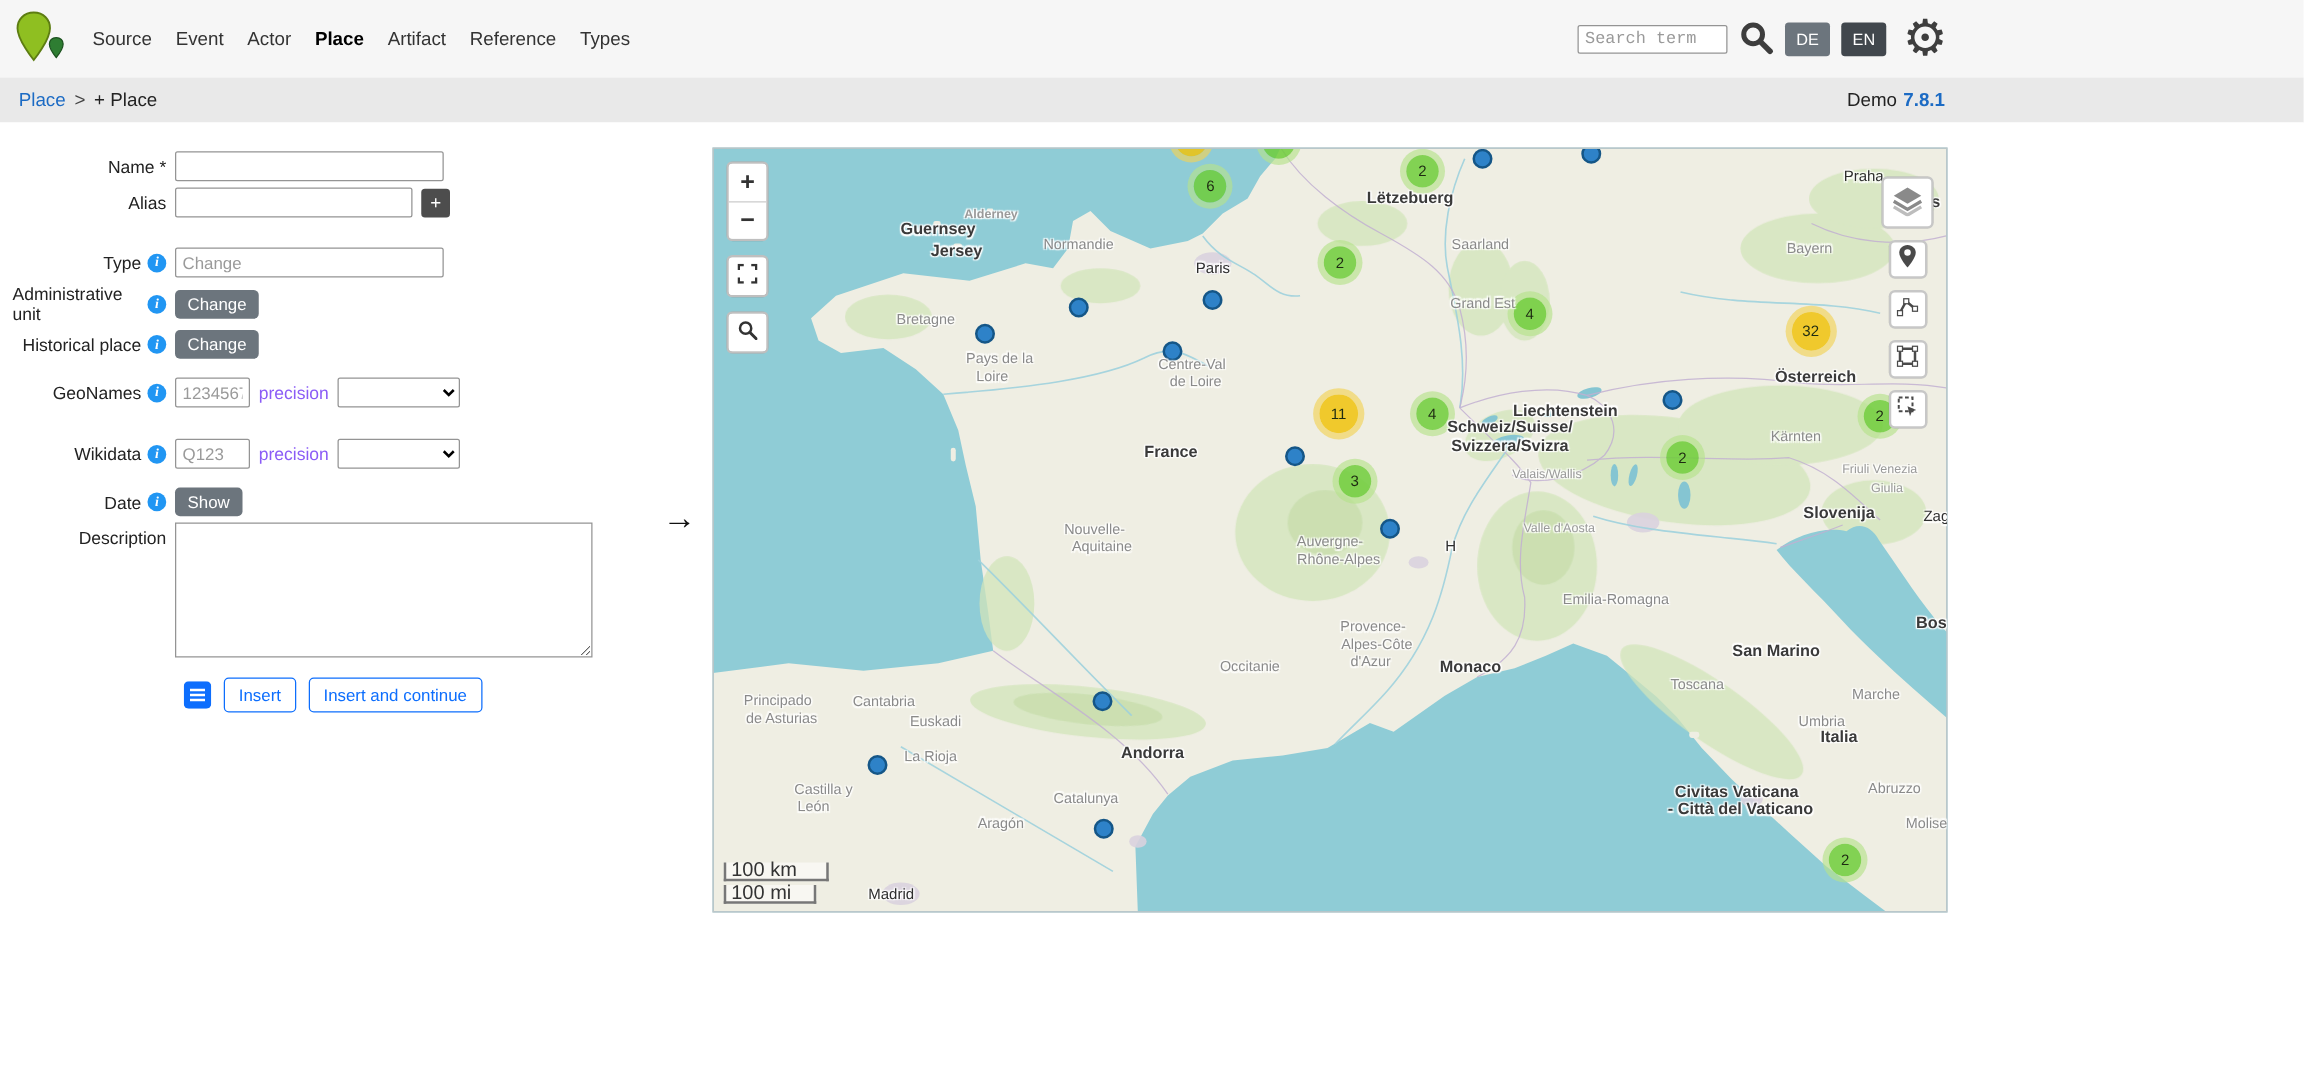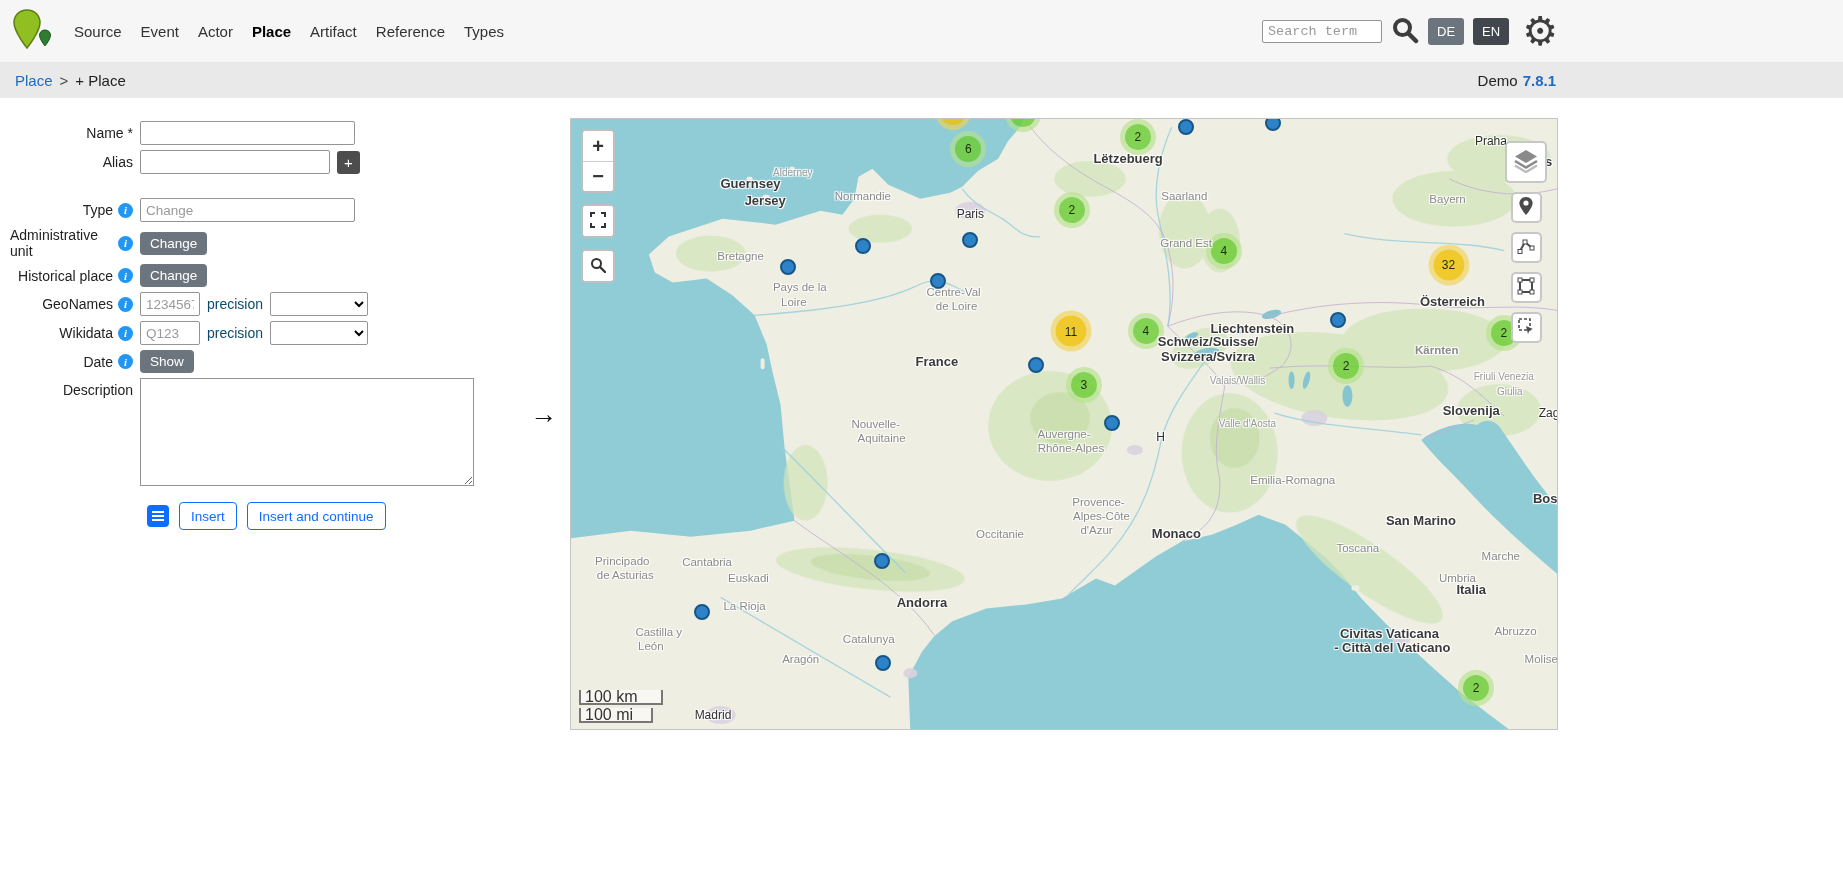--- a/index.html
+++ b/index.html
@@ -39,21 +39,21 @@
   .frow{display:flex;align-items:center;margin-bottom:5px}
   .frow.top{align-items:flex-start}
   .flabel{width:130px;display:flex;justify-content:flex-end;align-items:center;gap:5px;padding-right:7px;flex:none}
   .frow.top .flabel{padding-top:4px}
   .info{width:15px;height:15px;border-radius:50%;background:#2196f3;color:#fff;font-style:italic;font-family:"Liberation Serif",serif;font-weight:bold;font-size:11px;display:inline-flex;align-items:center;justify-content:center;flex:none;cursor:pointer}
   .tinput{height:24px;border:1px solid #949494;border-radius:2px;padding:2px 5px;font-size:13.5px;font-family:inherit;color:#333;background:#fff}
   .tinput::placeholder{color:#9a9a9a}
   .w210{width:215px}.w185{width:190px}.w60{width:60px}
   .plusbtn{background:#4d4d4d;color:#fff;border:none;border-radius:3px;width:23px;height:23px;font-size:15px;line-height:1;margin-left:7px;cursor:pointer}
   .btn-gray{background:#6c757d;color:#fff;border:none;border-radius:4px;height:23px;padding:0 10px;font-size:13.5px;font-family:inherit;cursor:pointer}
-  .prec-label{margin:4px 7px;color:#0c4a6e}
+  .prec-label{margin:14px 7px;color:#8b5cf6}
   .psel{height:24px;min-width:98px;font-size:13px;border:1px solid #949494;border-radius:2px;background:#fff;font-family:inherit}
   .ftextarea{width:334px;height:108px;border:1px solid #949494;font-family:inherit;font-size:13.5px;padding:4px;resize:both;color:#333}
   .fsep{height:19px}
   .btnrow{display:flex;align-items:center;gap:10px;margin:16px 0 0 137px}
   .btnrow2{margin:8px 0 0 137px}
   .btn-outline{background:#fff;color:#0d6efd;border:1px solid #0d6efd;border-radius:4px;height:28px;padding:0 11px;font-size:13.5px;font-family:inherit;cursor:pointer}
   .manual-icon{width:22px;height:22px;border-radius:4px;cursor:pointer;flex:none;
     background-image:linear-gradient(#fff,#fff),linear-gradient(#fff,#fff),linear-gradient(#fff,#fff);
     background-size:12px 2px,12px 2px,12px 2px;
     background-position:5px 6px,5px 10px,5px 14px;
@@ -349,21 +349,21 @@
         <div class="bluepoint" style="left: 40.5%; top: 19.8%;"></div>
         <div class="bluepoint" style="left: 37.2%; top: 26.5%;"></div>
         <div class="bluepoint" style="left: 77.8%; top: 33%;"></div>
         <div class="bluepoint" style="left: 47.2%; top: 40.4%;"></div>
         <div class="bluepoint" style="left: 54.9%; top: 49.8%;"></div>
         <div class="bluepoint" style="left: 31.5%; top: 72.4%;"></div>
         <div class="bluepoint" style="left: 13.3%; top: 80.9%;"></div>
         <div class="bluepoint" style="left: 31.6%; top: 89.2%;"></div>
         <div class="maplabel country" style="left: 18.2%; top: 10.5%;">Guernsey</div>
         <div class="maplabel country" style="left: 19.7%; top: 13.2%;">Jersey</div>
-        <div class="maplabel small" style="left: 22.5%; top: 8.7%;">Alderney</div>
+        <div class="maplabel small" style="left: 22.5%; top: 8.7%; font-weight: bold;">Alderney</div>
         <div class="maplabel region" style="left: 29.6%; top: 12.7%;">Normandie</div>
         <div class="maplabel city" style="left: 40.5%; top: 15.5%;">Paris</div>
         <div class="maplabel region" style="left: 17.2%; top: 22.4%;">Bretagne</div>
         <div class="maplabel region" style="left: 23.2%; top: 27.6%;">Pays de la</div>
         <div class="maplabel region" style="left: 22.6%; top: 30%;">Loire</div>
         <div class="maplabel region" style="left: 38.8%; top: 28.3%;">Centre-Val</div>
         <div class="maplabel region" style="left: 39.1%; top: 30.6%;">de Loire</div>
         <div class="maplabel country" style="left: 37.1%; top: 39.7%;">France</div>
         <div class="maplabel region" style="left: 30.9%; top: 50%;">Nouvelle-</div>
         <div class="maplabel region" style="left: 31.5%; top: 52.3%;">Aquitaine</div>
@@ -378,21 +378,21 @@
         <div class="maplabel country" style="left: 35.6%; top: 79.1%;">Andorra</div>
         <div class="maplabel city" style="left: 14.4%; top: 97.7%;">Madrid</div>
         <div class="maplabel country" style="left: 56.5%; top: 6.4%;">Lëtzebuerg</div>
         <div class="maplabel region" style="left: 62.2%; top: 12.7%;">Saarland</div>
         <div class="maplabel region" style="left: 60%; top: 20.4%; padding-left: 47px;">Grand Est</div>
         <div class="maplabel region" style="left: 88.9%; top: 13.1%;">Bayern</div>
         <div class="maplabel country" style="left: 69.1%; top: 34.2%;">Liechtenstein</div>
         <div class="maplabel country" style="left: 64.6%; top: 36.4%;">Schweiz/Suisse/</div>
         <div class="maplabel country" style="left: 64.6%; top: 38.8%;">Svizzera/Svizra</div>
         <div class="maplabel country" style="left: 89.4%; top: 29.9%;">Österreich</div>
-        <div class="maplabel region" style="left: 87.8%; top: 37.9%; font-weight: bold;">Kärnten</div>
+        <div class="maplabel region" style="left: 87.8%; top: 37.9%;">Kärnten</div>
         <div class="maplabel small" style="left: 67.6%; top: 42.8%;">Valais/Wallis</div>
         <div class="maplabel small" style="left: 68.6%; top: 49.8%;">Valle d'Aosta</div>
         <div class="maplabel country" style="left: 91.3%; top: 47.7%;">Slovenija</div>
         <div class="maplabel small" style="left: 94.6%; top: 42.2%;">Friuli Venezia</div>
         <div class="maplabel small" style="left: 95.2%; top: 44.6%;">Giulia</div>
         <div class="maplabel city" style="left: 99.2%; top: 48.2%;">Zag</div>
         <div class="maplabel country" style="left: 98.8%; top: 62.1%;">Bos</div>
         <div class="maplabel region" style="left: 73.2%; top: 59.2%;">Emilia-Romagna</div>
         <div class="maplabel country" style="left: 86.2%; top: 65.8%;">San Marino</div>
         <div class="maplabel region" style="left: 79.8%; top: 70.3%;">Toscana</div>

